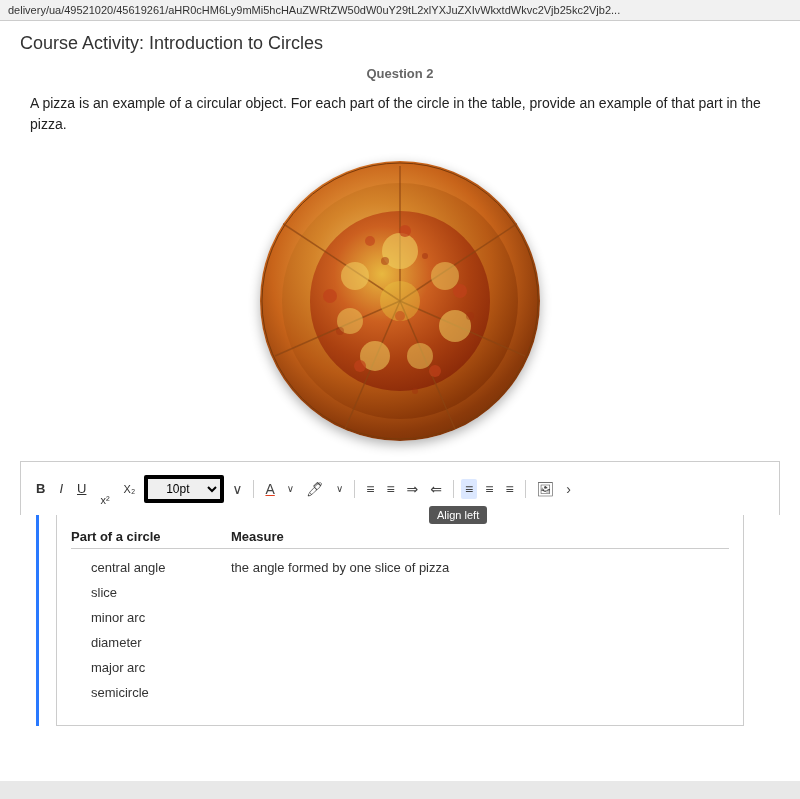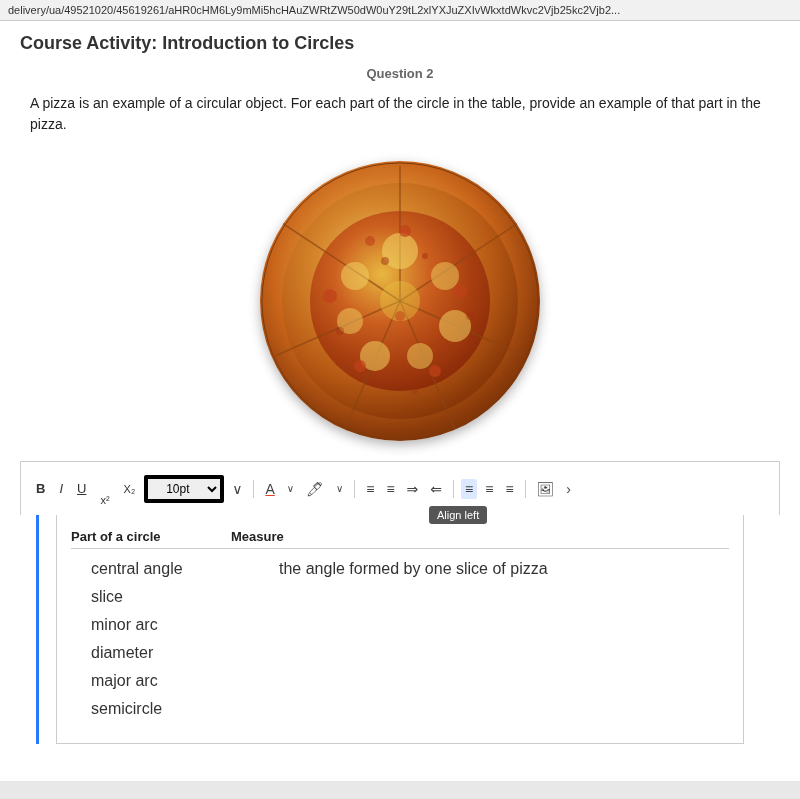--- a/index.html
+++ b/index.html
@@ -26,21 +26,21 @@
       background: #fff;
       margin: 0;
       padding: 0;
       min-height: 760px;
     }
 
     .course-title {
       background: #fff;
       padding: 12px 20px 8px 20px;
       font-size: 18px;
-      font-weight: bold;
+      font-weight: normal;
       color: #333;
       border-bottom: none;
     }
 
     .question-label {
       padding: 4px 20px;
       font-size: 13px;
       color: #666;
       font-weight: bold;
       text-align: center;
@@ -173,23 +173,22 @@
       border-bottom: 1px solid #ccc;
       margin-bottom: 6px;
     }
 
     .col-part { flex: 0 0 160px; }
     .col-measure { flex: 1; }
 
     .table-data-row {
       display: flex;
       padding: 5px 0;
-      font-size: 16px;
+      font-size: 13px;
       color: #333;
-      gap: 48px;
     }
 
     .table-data-row .col-part {
       padding-left: 20px;
     }
 
     .left-accent {
       position: absolute;
       left: 0;
       top: 0;

